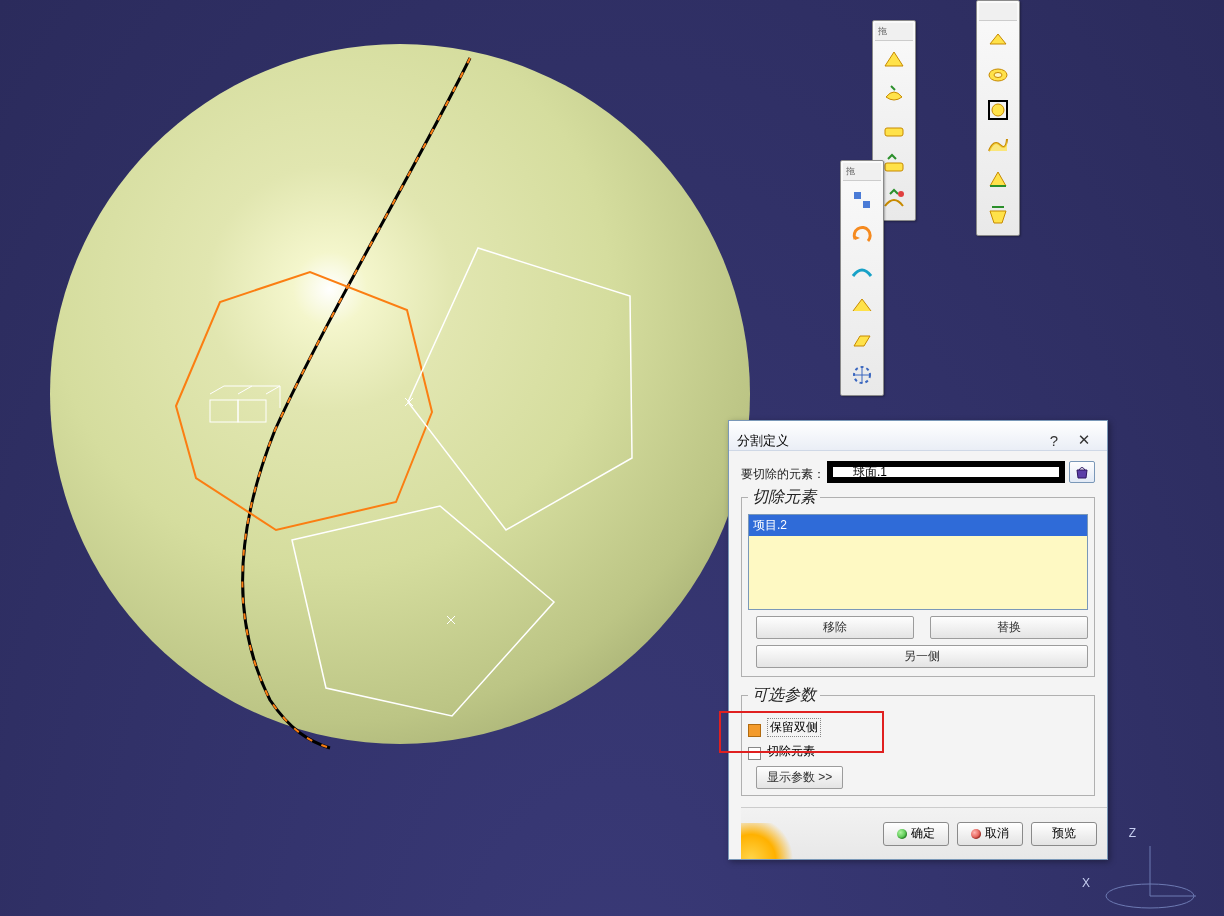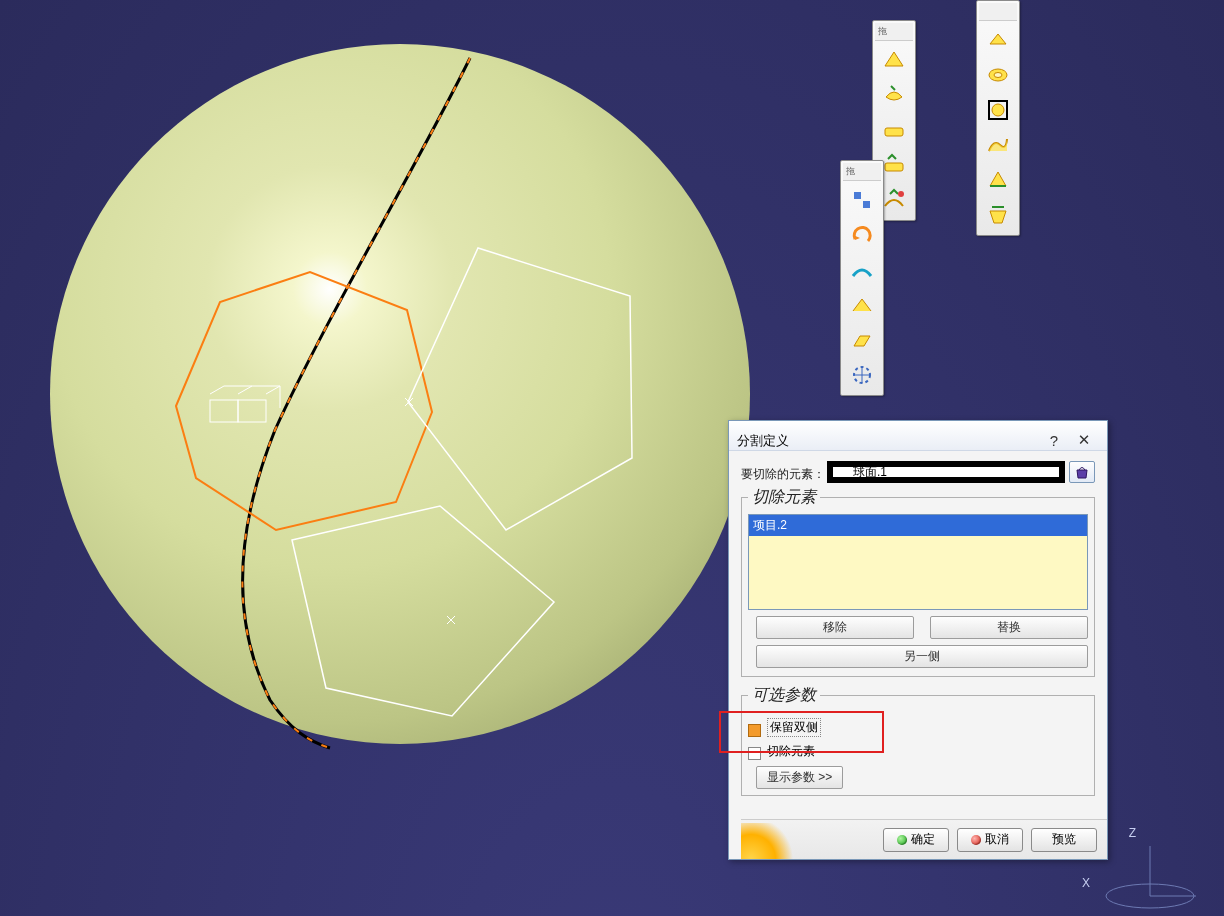--- a/index.html
+++ b/index.html
@@ -74,21 +74,21 @@
   .checkbox-row { display:flex; align-items:flex-end; gap:6px; margin:6px 0; }
   .checkbox-row .cbox {
     width:13px; height:13px; border:1px solid #888; background:#fff; display:inline-flex;
     align-items:center; justify-content:center; font-size:10px; color:#333;
   }
   .checkbox-row .cbox.orange { background:#f39a2b; border-color:#b06a10; }
   .highlight-rect {
     position:absolute; border:2px solid #e02020;
   }
   .dlg-footer {
-    position:absolute; left:12px; right:0; bottom:0; height:40px; display:flex; align-items:center;
+    position:absolute; left:12px; right:0; bottom:0; height:52px; display:flex; align-items:center;
     justify-content:flex-end; gap:8px; padding: 0 10px;
     background: linear-gradient(#f2f2f2,#e8e8e8); border-top:1px solid #ccc;
   }
   .dlg-footer .fsun {
     position:absolute; left:0; bottom:0; width:70px; height:36px;
     background: radial-gradient(circle at 10px 36px, #ffd54a 0%, #ffb100 35%, rgba(255,177,0,0) 60%);
     pointer-events:none;
   }
   button.dlgbtn {
     min-width:66px; height:24px; background: linear-gradient(#ffffff,#e3e3e3);

